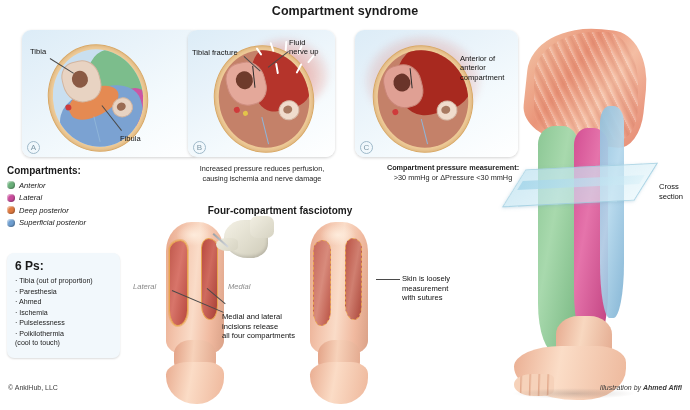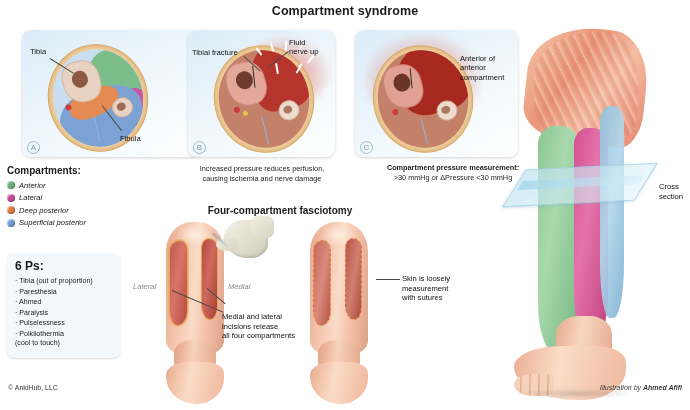--- a/index.html
+++ b/index.html
@@ -221,21 +221,21 @@
       <span class="legend-label">Superficial posterior</span>
     </div>
   </div>
 </div>
 
 <div class="abs" id="six-ps-box" style="left:7px;top:253px;width:113px;height:105px;">
   <div id="six-ps-title">6 Ps:</div>
   <div class="ps-item">· <span>Tibia (out of proportion)</span></div>
   <div class="ps-item">· <span>Paresthesia</span></div>
   <div class="ps-item">· <span>Ahmed</span></div>
-  <div class="ps-item">· <span>Paralysis</span></div>
+  <div class="ps-item">· <span>Ischemia</span></div>
   <div class="ps-item">· <span>Pulselessness</span></div>
   <div class="ps-item" style="white-space:pre-line;line-height:8.6px;margin-top:1px;">· <span>Poikilothermia
 (cool to touch)</span></div>
 </div>
 
 <div class="abs sec-title" style="left:180px;top:205px;width:200px;">Four-compartment fasciotomy</div>
 
 <div class="abs" style="left:152px;top:222px;width:86px;height:165px;">
 
   <div class="abs" style="left:14px;top:0px;width:58px;height:132px;background:linear-gradient(95deg,#e8a88c 0%,#f3c4ac 26%,#fadcc8 50%,#f0b99f 78%,#daa187 100%);border-radius:44% 44% 30% 30%/22% 22% 10% 10%;"></div>

